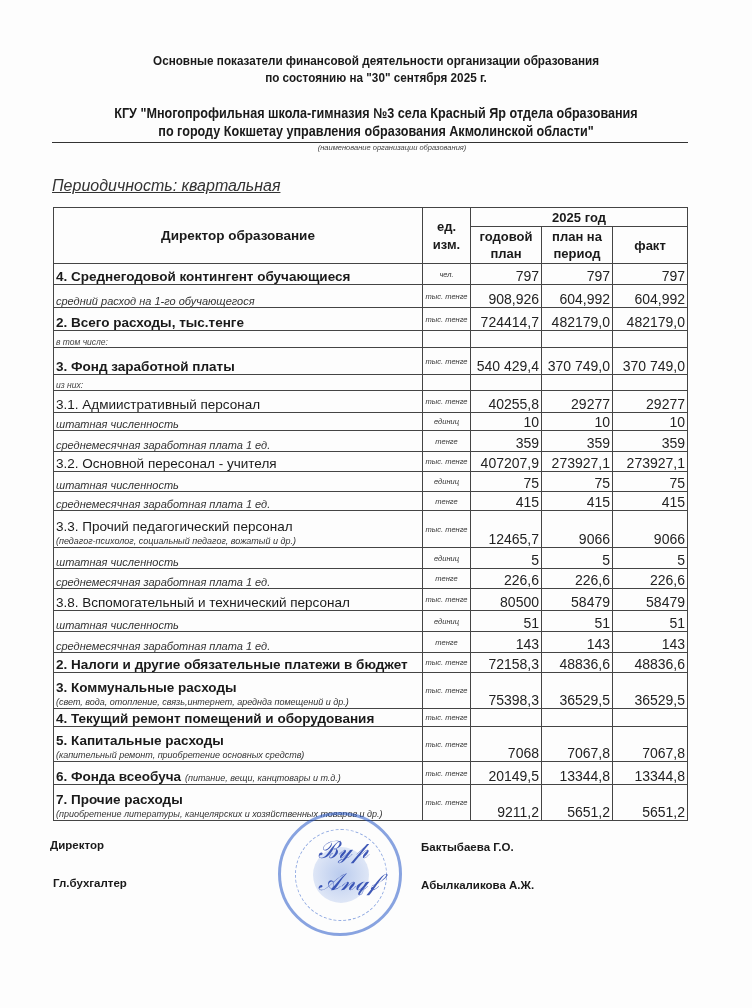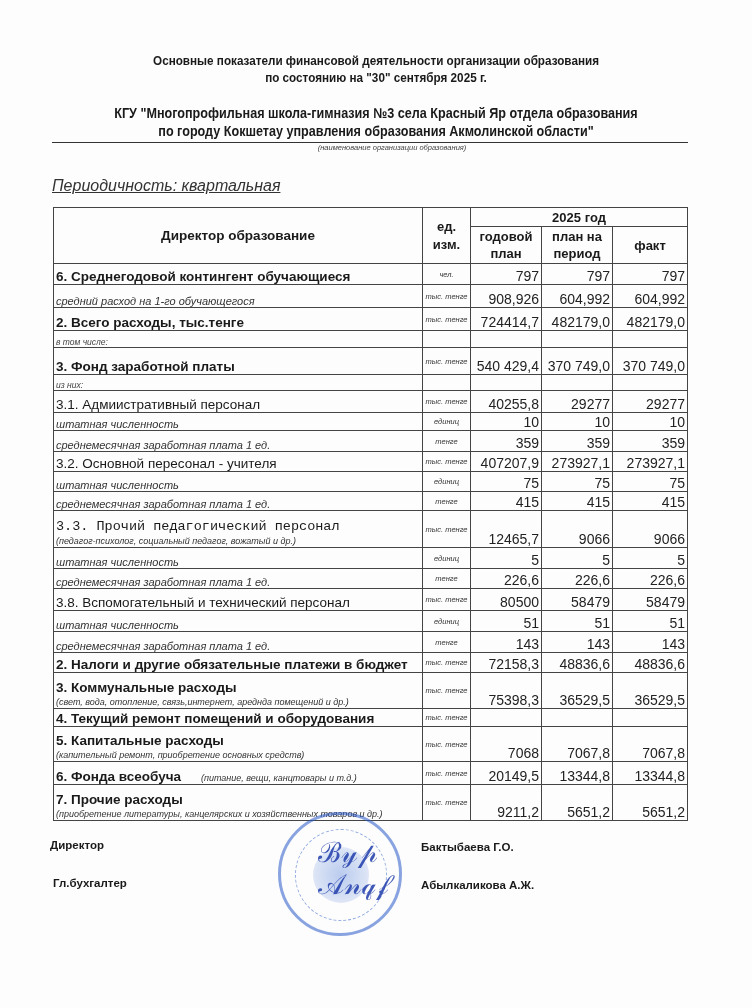--- a/index.html
+++ b/index.html
@@ -35,21 +35,21 @@
   td.unit { font-size:7.5px; font-style:italic; text-align:center; color:#333; line-height:9px; vertical-align:middle; }
   td.num { font-size:14px; text-align:right; vertical-align:bottom; padding-right:2px; color:#222; transform-origin:right; }
 
   .sig { position:absolute; font-weight:bold; font-size:11.5px; }
   .stamp {
     position:absolute; left:278px; top:812px; width:124px; height:124px; border-radius:50%;
     border:3px solid rgba(40,90,200,0.55); box-sizing:border-box;
   }
   .stamp .inner { position:absolute; left:14px; top:14px; width:90px; height:90px; border-radius:50%; border:1.5px dashed rgba(40,90,200,0.5); }
   .stamp .emblem { position:absolute; left:32px; top:32px; width:56px; height:56px; border-radius:50%; background:radial-gradient(circle, rgba(60,110,210,0.35), rgba(60,110,210,0.08)); }
-  .signature { position:absolute; font-family:"DejaVu Serif", serif; color:rgba(30,60,170,0.85); font-size:28px;text-align:center; }
+  .signature { position:absolute; font-family:"DejaVu Serif", serif; font-style:italic; color:rgba(30,60,170,0.85); font-size:24px;text-align:center; }
 </style>
 </head>
 <body>
 
 <div class="title" id="t1">Основные показатели финансовой деятельности организации образования</div>
 <div class="title" id="t2">по состоянию на "30" сентября  2025 г.</div>
 <div class="title" id="o1">КГУ "Многопрофильная  школа-гимназия №3 села Красный Яр отдела  образования</div>
 <div class="title" id="o2">по городу Кокшетау управления образования Акмолинской области"</div>
 <div class="org-rule"></div>
 <div class="org-caption">(наименование организации образования)</div>
@@ -70,21 +70,21 @@
       <th colspan="3">2025 год</th>
     </tr>
     <tr style="height:37px">
       <th style="white-space:normal">годовой план</th>
       <th style="white-space:normal">план на период</th>
       <th>факт</th>
     </tr>
   </thead>
   <tbody id="tbody">
       <tr style="height: 21px;">
-        <td class="lbl b"><span>6. Среднегодовой контингент обучающиеся</span></td>
+        <td class="lbl b"><span>4. Среднегодовой контингент обучающиеся</span></td>
         <td class="unit" style="white-space: normal;">чел.</td>
         <td class="num">797</td>
         <td class="num">797</td>
         <td class="num">797</td>
       </tr>
       <tr style="height: 23px; margin-left: 44px;">
         <td class="lbl i"><span>средний расход на 1-го обучающегося</span></td>
         <td class="unit" style="white-space: normal;">тыс. тенге</td>
         <td class="num">908,926</td>
         <td class="num">604,992</td>
@@ -155,21 +155,21 @@
       </tr>
       <tr style="height: 19px;">
         <td class="lbl i"><span>среднемесячная заработная плата 1 ед.</span></td>
         <td class="unit" style="white-space: normal;">тенге</td>
         <td class="num">415</td>
         <td class="num">415</td>
         <td class="num">415</td>
       </tr>
       <tr style="height: 37px;">
         <td class="lbl n">
-          <span style="display: block; line-height: 16px; font-family: Liberation Mono, monospace;">3.3. Прочий педагогический персонал</span>
+          <span style="display: block; line-height: 16px;">3.3. Прочий педагогический персонал</span>
           <span class="sub">(педагог-психолог, социальный педагог, вожатый и др.)</span>
         </td>
         <td class="unit" style="white-space: normal;">тыс. тенге</td>
         <td class="num">12465,7</td>
         <td class="num">9066</td>
         <td class="num">9066</td>
       </tr>
       <tr style="height: 21px;">
         <td class="lbl i"><span>штатная численность</span></td>
         <td class="unit" style="white-space: normal;">единиц</td>
@@ -233,21 +233,21 @@
         <td class="lbl b">
           <span style="display: block; line-height: 16px;">5. Капитальные расходы</span>
           <span class="sub">(капительный ремонт, приобретение основных средств)</span>
         </td>
         <td class="unit" style="white-space: normal;">тыс. тенге</td>
         <td class="num">7068</td>
         <td class="num">7067,8</td>
         <td class="num">7067,8</td>
       </tr>
       <tr style="height: 23px;">
-        <td class="lbl b"><span style="margin-right: 20px;">6. Фонда  всеобуча</span><span class="inline-sub">(питание, вещи, канцтовары и т.д.)</span></td>
+        <td class="lbl b"><span style="margin-right: 4px;">6. Фонда  всеобуча</span><span class="inline-sub">(питание, вещи, канцтовары и т.д.)</span></td>
         <td class="unit" style="white-space: normal;">тыс. тенге</td>
         <td class="num">20149,5</td>
         <td class="num">13344,8</td>
         <td class="num">13344,8</td>
       </tr>
       <tr style="height: 36px;">
         <td class="lbl b">
           <span style="display: block; line-height: 16px;">7. Прочие расходы</span>
           <span class="sub">(приобретение литературы, канцелярских и хозяйственных товаров и др.)</span>
         </td>

